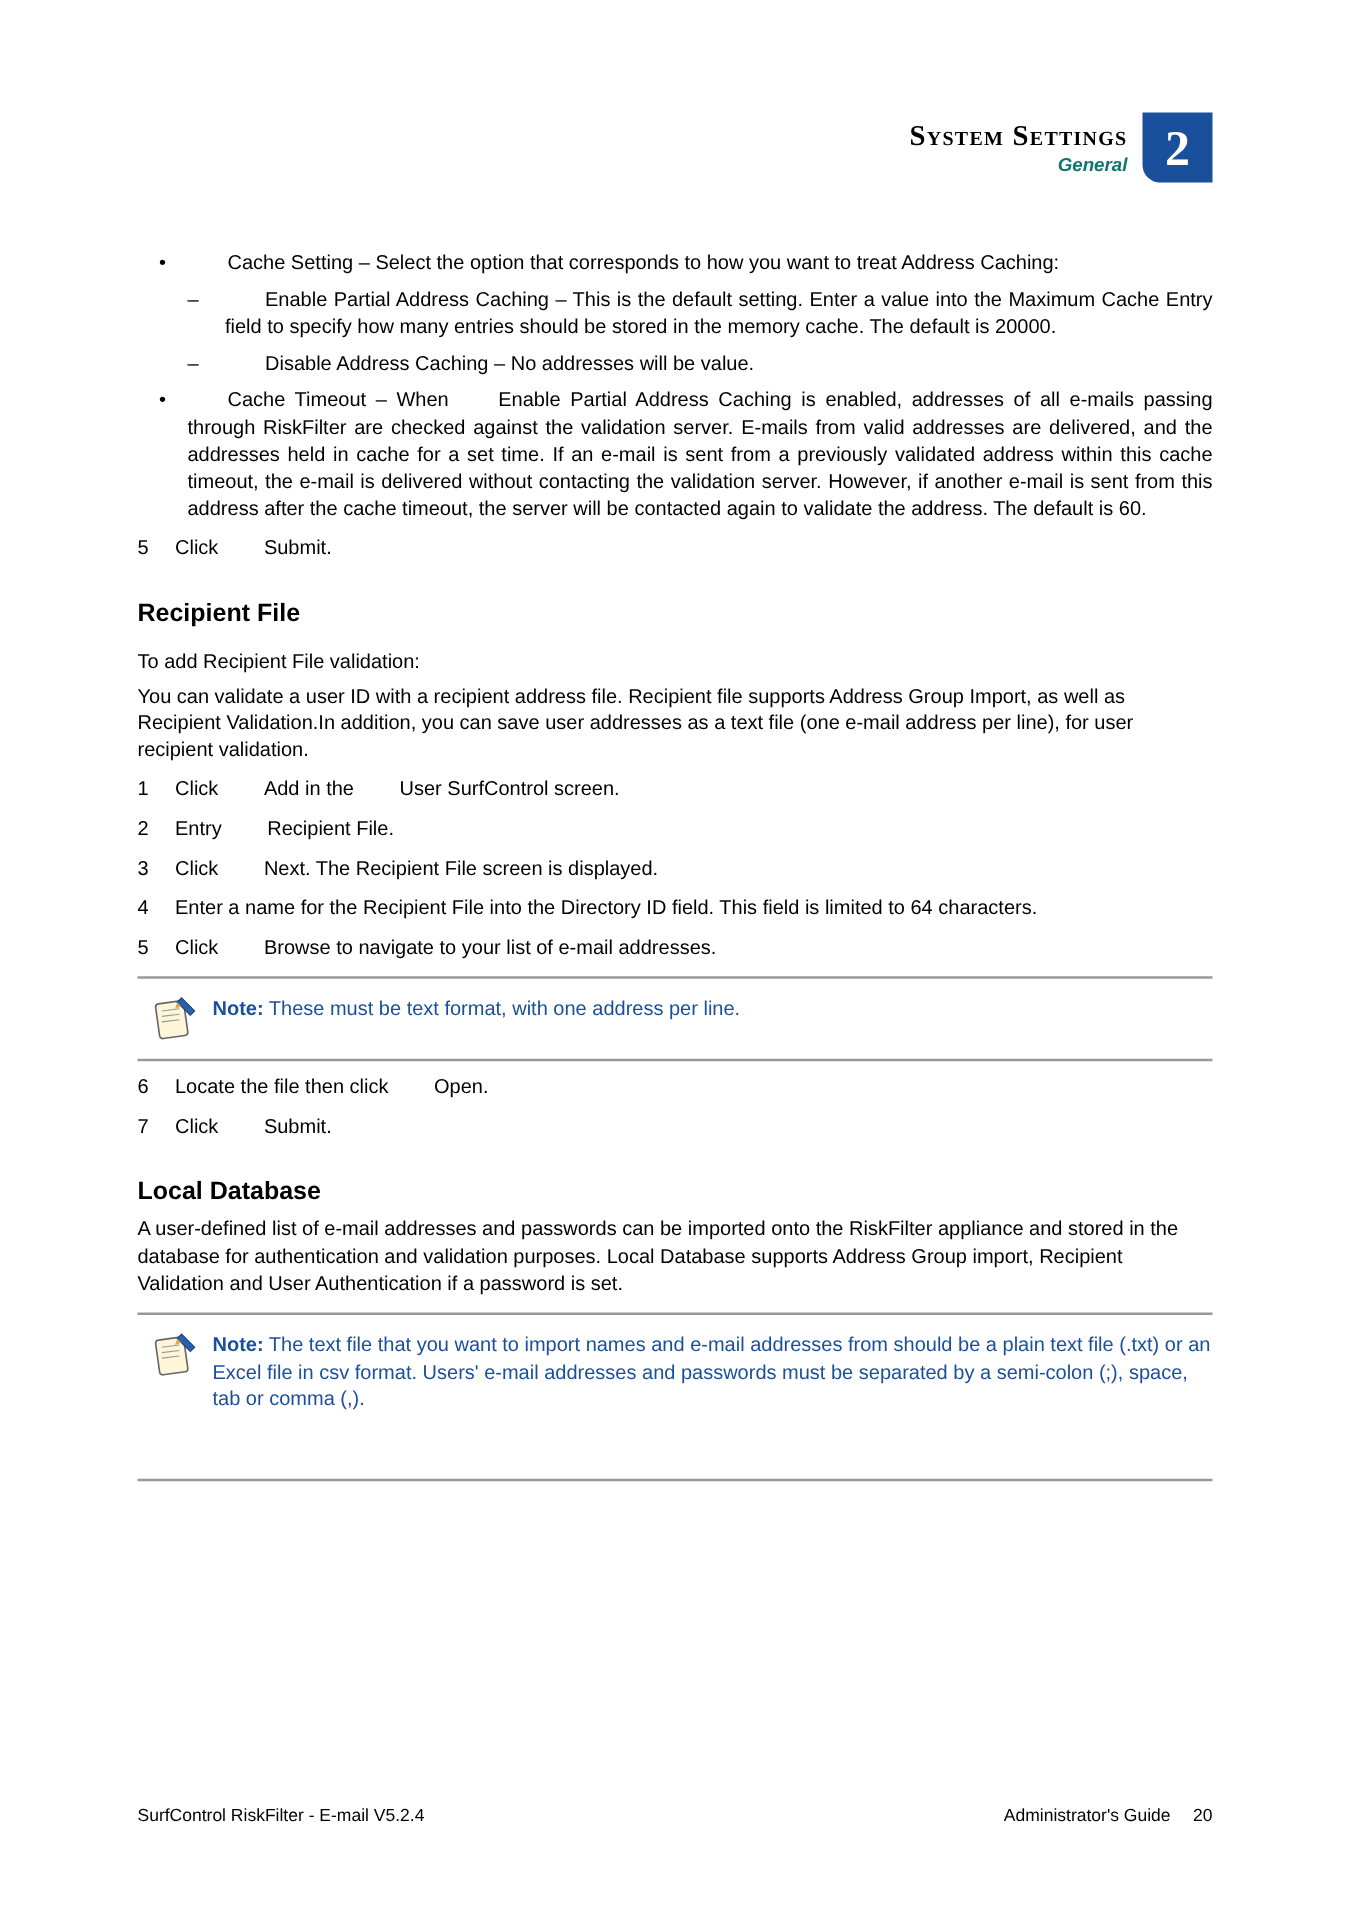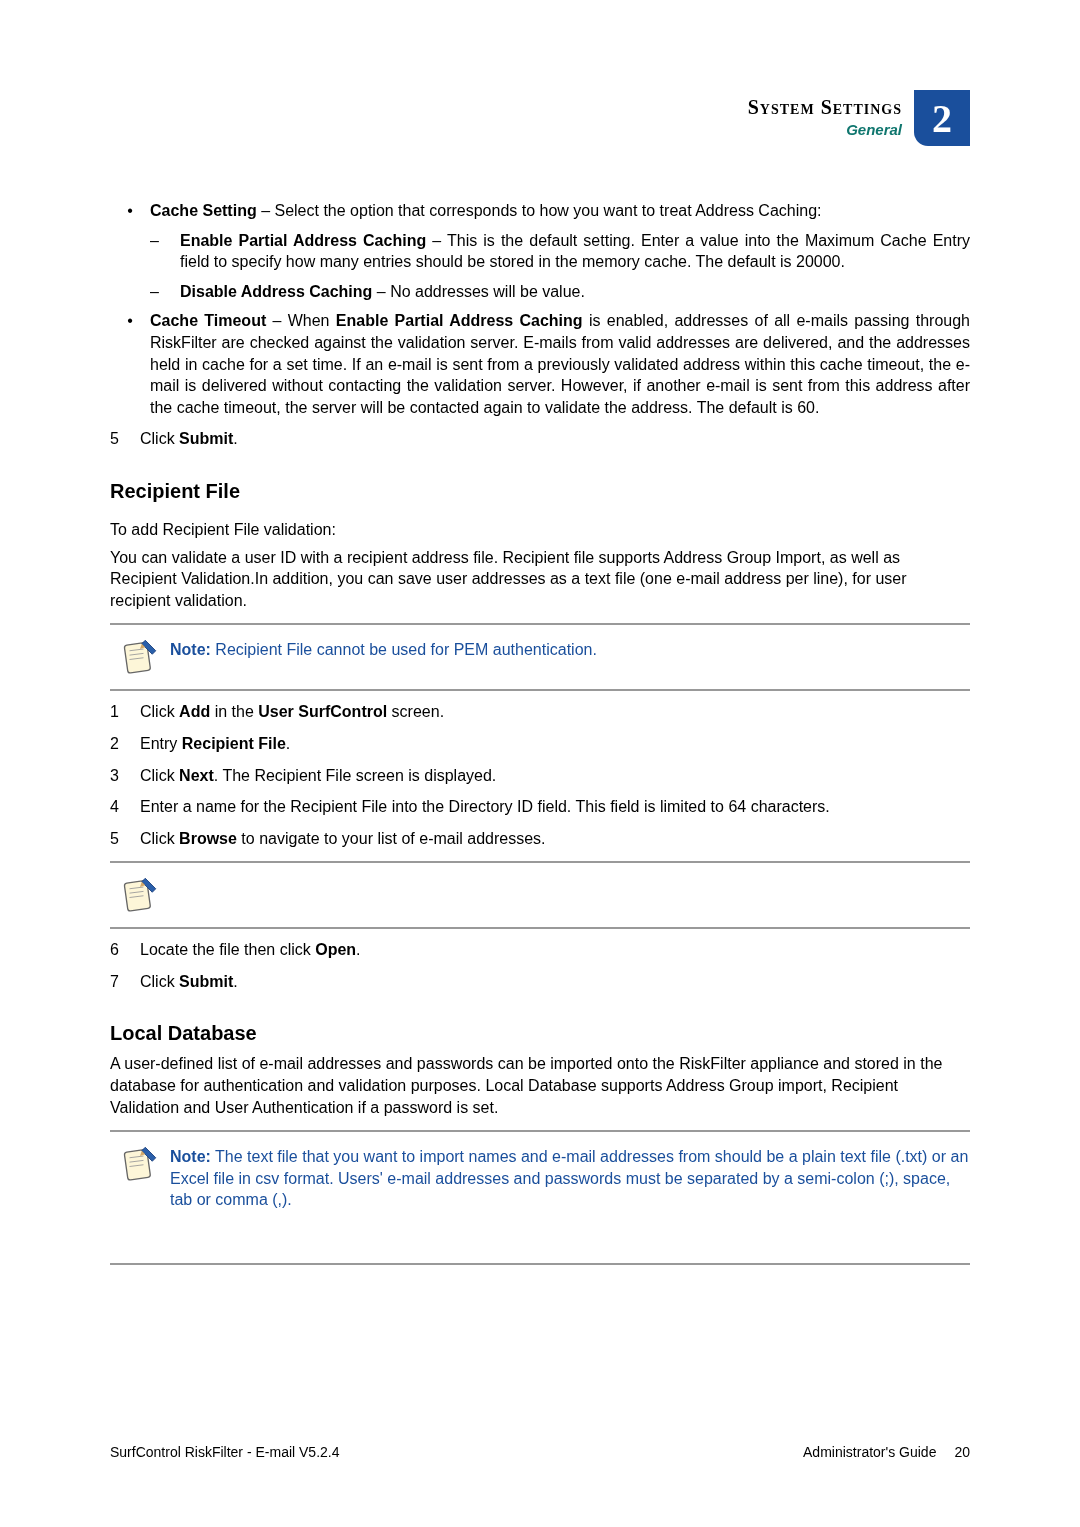--- a/index.html
+++ b/index.html
@@ -24,21 +24,21 @@
     align-items: flex-start;
   }
   .header-text {
     text-align: right;
     margin-right: 12px;
     padding-top: 6px;
   }
   .header-title {
     font-variant: small-caps;
     font-weight: bold;
-    font-size: 20px;
+    font-size: 23px;
     letter-spacing: 1px;
     font-family: Georgia, 'Times New Roman', serif;
   }
   .header-sub {
     font-style: italic;
     font-weight: bold;
     font-size: 15px;
     color: #0f766e;
     margin-top: 2px;
   }
@@ -129,21 +129,21 @@
     position: absolute;
     bottom: 67px;
     left: 110px;
     right: 110px;
     display: flex;
     justify-content: space-between;
     font-size: 14px;
     font-family: Verdana, Geneva, sans-serif;
   }
   .footer .pg { margin-left: 18px; }
-  b { font-weight: bold; }
+  b { font-weight: normal; margin-left: 32px; }
 </style>
 </head>
 <body>
 
 <div class="page">
 
   <div class="header">
     <div class="header-text">
       <div class="header-title">System Settings</div>
       <div class="header-sub">General</div>
@@ -184,80 +184,68 @@
     <div class="num-row">
       <div class="num">5</div>
       <div class="inner">
         <span>Click </span><b>Submit</b><span>.</span>
       </div>
     </div>
 
     <div class="section-head">Recipient File</div>
     <div class="para" style="margin-top:14px">To add Recipient File validation:</div>
     <div class="para">You can validate a user ID with a recipient address file. Recipient file supports Address Group Import, as well as Recipient Validation.In addition, you can save user addresses as a text file (one e-mail address per line), for user recipient validation.</div>
+
+
+    <div class="num-row">
+      <div class="num">1</div>
+      <div class="inner">
+        <span>Click </span><b>Add</b><span> in the </span><b>User SurfControl</b><span> screen.</span>
+      </div>
+    </div>
+
+    <div class="num-row">
+      <div class="num">2</div>
+      <div class="inner">
+        <span>Entry </span><b>Recipient File</b><span>.</span>
+      </div>
+    </div>
+
+    <div class="num-row">
+      <div class="num">3</div>
+      <div class="inner">
+        <span>Click </span><b>Next</b><span>. The Recipient File screen is displayed.</span>
+      </div>
+    </div>
+
+    <div class="num-row">
+      <div class="num">4</div>
+      <div class="inner">Enter a name for the Recipient File into the Directory ID field. This field is limited to 64 characters.</div>
+    </div>
+
+    <div class="num-row">
+      <div class="num">5</div>
+      <div class="inner">
+        <span>Click </span><b>Browse</b><span>  to navigate to your list of e-mail addresses.</span>
+      </div>
+    </div>
 
     <div class="note-block">
       <div class="note-icon">
         <svg class="note-svg" viewBox="0 0 48 48">
           <rect x="8" y="10" width="26" height="32" rx="3" fill="#fdf6d8" stroke="#666" stroke-width="1.5" transform="rotate(-8 21 26)"></rect>
           <line x1="12" y1="18" x2="28" y2="16" stroke="#999" stroke-width="1"></line>
           <line x1="12" y1="23" x2="28" y2="21" stroke="#999" stroke-width="1"></line>
           <line x1="12" y1="28" x2="28" y2="26" stroke="#999" stroke-width="1"></line>
           <path d="M30 6 L42 18 L38 22 L26 10 Z" fill="#2a5faa" stroke="#1a3f7a" stroke-width="1"></path>
           <path d="M26 10 L24 16 L30 14 Z" fill="#d4a96a"></path>
         </svg>
       </div>
       <div class="note-text">
-        <span class="lbl">Note:</span><span>  Recipient File cannot be used for PEM authentication.</span>
-      </div>
-    </div>
-
-    <div class="num-row">
-      <div class="num">1</div>
-      <div class="inner">
-        <span>Click </span><b>Add</b><span> in the </span><b>User SurfControl</b><span> screen.</span>
-      </div>
-    </div>
-
-    <div class="num-row">
-      <div class="num">2</div>
-      <div class="inner">
-        <span>Entry </span><b>Recipient File</b><span>.</span>
-      </div>
-    </div>
-
-    <div class="num-row">
-      <div class="num">3</div>
-      <div class="inner">
-        <span>Click </span><b>Next</b><span>. The Recipient File screen is displayed.</span>
-      </div>
-    </div>
-
-    <div class="num-row">
-      <div class="num">4</div>
-      <div class="inner">Enter a name for the Recipient File into the Directory ID field. This field is limited to 64 characters.</div>
-    </div>
-
-    <div class="num-row">
-      <div class="num">5</div>
-      <div class="inner">
-        <span>Click </span><b>Browse</b><span>  to navigate to your list of e-mail addresses.</span>
-      </div>
-    </div>
-
-    <div class="note-block">
-      <div class="note-icon">
-        <svg class="note-svg" viewBox="0 0 48 48">
-          <rect x="8" y="10" width="26" height="32" rx="3" fill="#fdf6d8" stroke="#666" stroke-width="1.5" transform="rotate(-8 21 26)"></rect>
-          <line x1="12" y1="18" x2="28" y2="16" stroke="#999" stroke-width="1"></line>
-          <line x1="12" y1="23" x2="28" y2="21" stroke="#999" stroke-width="1"></line>
-          <line x1="12" y1="28" x2="28" y2="26" stroke="#999" stroke-width="1"></line>
-          <path d="M30 6 L42 18 L38 22 L26 10 Z" fill="#2a5faa" stroke="#1a3f7a" stroke-width="1"></path>
-          <path d="M26 10 L24 16 L30 14 Z" fill="#d4a96a"></path>
-        </svg>
+        <span class="lbl">Note:</span><span>  These must be text format, with one address per line.</span>
       </div>
     </div>
 
     <div class="num-row">
       <div class="num">6</div>
       <div class="inner">
         <span>Locate the file then click </span><b>Open</b><span>.</span>
       </div>
     </div>
 

